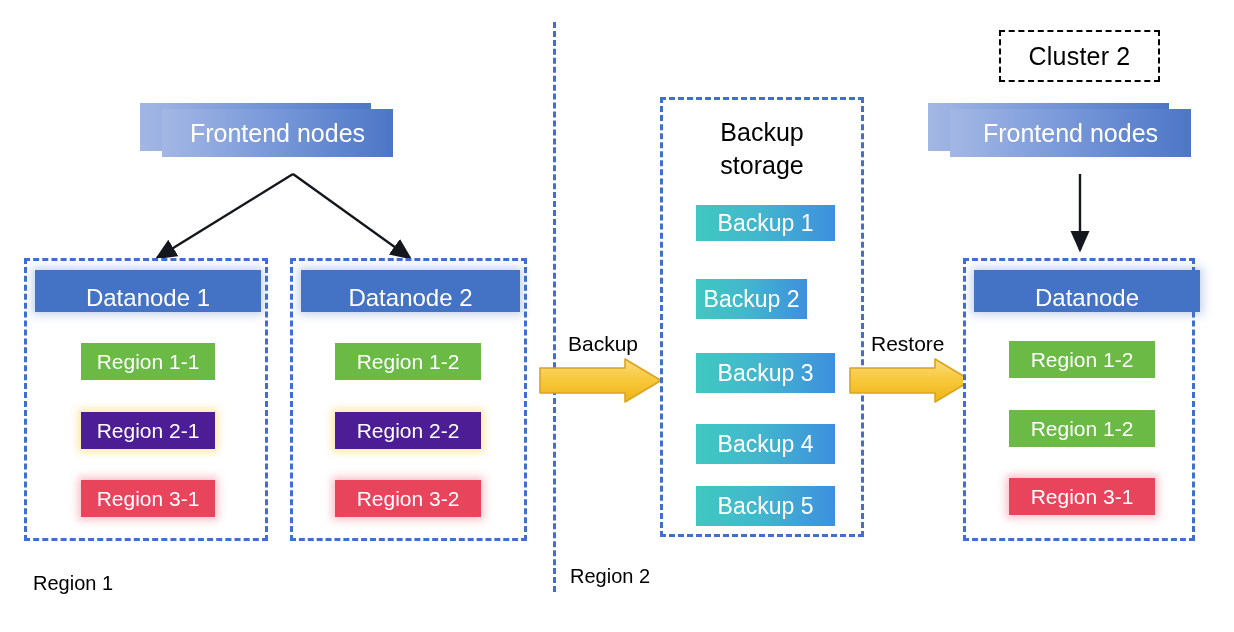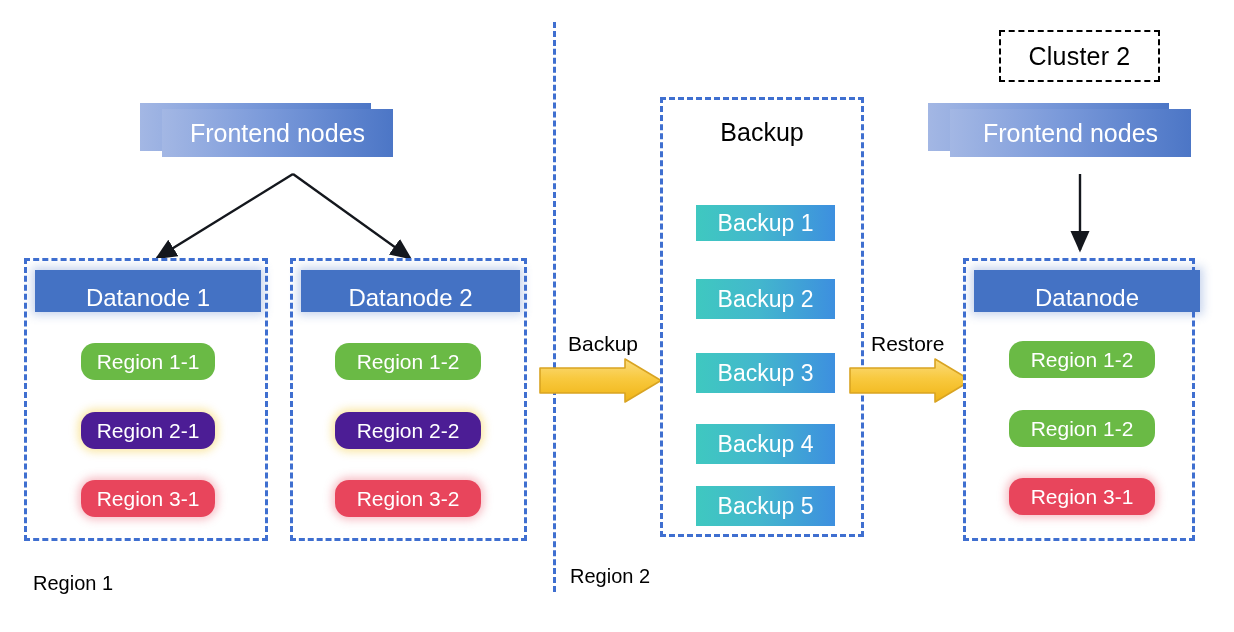--- a/index.html
+++ b/index.html
@@ -78,21 +78,20 @@
     white-space: nowrap;
   }
   .region-chip {
     position: absolute;
     color: #ffffff;
     font-size: 21px;
     display: flex;
     align-items: center;
     justify-content: center;
     white-space: nowrap;
-    border-radius: 14px;
   }
   .rc-green  { background: #6aba45; }
   .rc-yellow { background: #4c1d95; box-shadow: 0 0 8px 3px rgba(243,192,19,0.38); }
   .rc-red    { background: #e8455c; box-shadow: 0 0 8px 3px rgba(232,69,92,0.34); }
 
   
   .backup-box {
     position: absolute;
     border: 3px dashed #3f6fd0;
     background: #ffffff;
@@ -198,25 +197,26 @@
         <stop offset="45%" stop-color="#f8c93f"></stop>
         <stop offset="100%" stop-color="#f0b415"></stop>
       </linearGradient>
     </defs>
     <path d="M1,10 L86,10 L86,1 L122,22.5 L86,44 L86,35 L1,35 Z" fill="url(#goldA)" stroke="#d9a422" stroke-width="1.6" stroke-linejoin="round"></path>
   </svg>
 
   <div class="backup-box" style="left:660px; top:97px; width:204px; height:440px;">
     <div class="backup-title" style="left:0; top:16px;">
       <div>Backup</div>
+      <div>storage</div>
     </div>
     <div class="backup-chip" style="left:33px; top:105px; width:139px; height:36px;">
       <span>Backup 1</span>
     </div>
-    <div class="backup-chip" style="left:33px; top:179px; width:139px; height:40px;">
+    <div class="backup-chip" style="left:33px; top:179px; width:111px; height:40px;">
       <span>Backup 2</span>
     </div>
     <div class="backup-chip" style="left:33px; top:253px; width:139px; height:40px;">
       <span>Backup 3</span>
     </div>
     <div class="backup-chip" style="left:33px; top:324px; width:139px; height:40px;">
       <span>Backup 4</span>
     </div>
     <div class="backup-chip" style="left:33px; top:386px; width:139px; height:40px;">
       <span>Backup 5</span>

